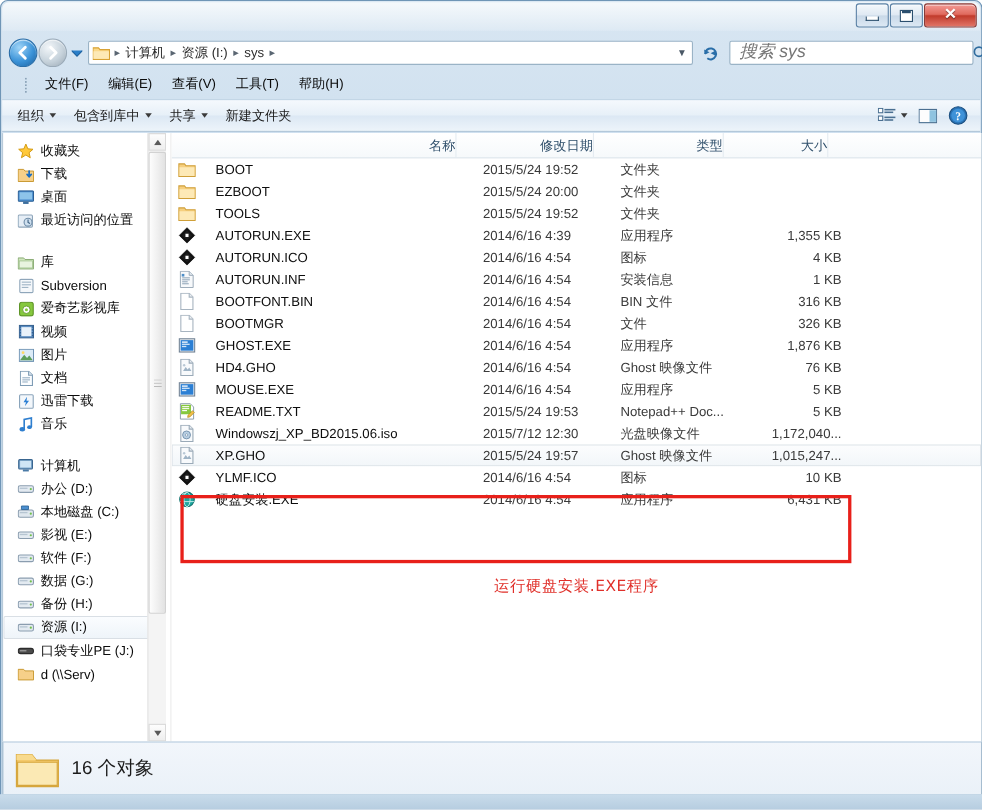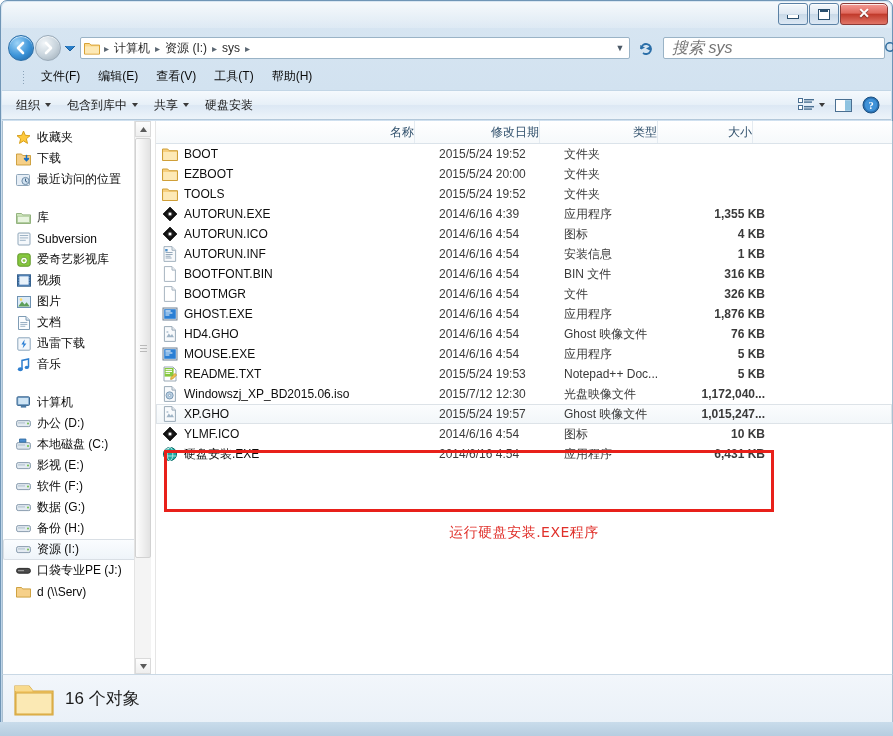--- a/index.html
+++ b/index.html
@@ -255,24 +255,24 @@
   #rows { position: relative; }
   .row {
     display:flex; height: 20px; align-items:center; cursor:default;
     font-size: 12px; color:#0d0d0d;
   }
   .row.selected {
     background: linear-gradient(to bottom,#fcfdfe,#f2f6f9);
     box-shadow: inset 0 0 0 1px #dde3e8;
   }
   .cell { box-sizing:border-box; overflow:hidden; white-space:nowrap; }
-  .c-name { width: 259px; padding-left: 6px; display:flex;align-items:center;gap:6px;text-align:center;}
+  .c-name { width: 259px; padding-left: 6px; display:flex;align-items:center;gap:18px;text-align:center;}
   .c-date { width: 125px; color:#3a3a3a;margin-left:24px;}
   .c-type { width: 118px; color:#3a3a3a;}
-  .c-size { width: 95px; color:#3a3a3a; text-align:right; padding-right: 12px; font-weight: bold;}
+  .c-size { width: 95px; color:#3a3a3a; text-align:right; padding-right: 12px;}
   .fi { width:16px;height:16px;flex:none;display:block;}
 
   
   #red-box {
     position: absolute;
     left: 8px;
     top: 329px;
     width: 610px;
     height: 62px;
     border: 3px solid #e8201a;
@@ -397,21 +397,21 @@
     </div>
     <div class="cmd-item">
       <span>包含到库中</span>
       <span class="cmd-caret"></span>
     </div>
     <div class="cmd-item">
       <span>共享</span>
       <span class="cmd-caret"></span>
     </div>
     <div class="cmd-item">
-      <span>硬盘安装</span>
+      <span>新建文件夹</span>
     </div>
 
     <div class="cmd-spacer"></div>
 
     <div class="cmd-icon-btn">
       <svg width="17" height="14" viewBox="0 0 17 14">
         <rect x="0.5" y="0.5" width="4" height="4" fill="#fff" stroke="#4a6f91"></rect>
         <rect x="6" y="1" width="10" height="1.4" fill="#4a6f91"></rect>
         <rect x="6" y="3.4" width="8" height="1.4" fill="#4a6f91"></rect>
         <rect x="0.5" y="7.5" width="4" height="4" fill="#fff" stroke="#4a6f91"></rect>
@@ -450,20 +450,30 @@
             <span class="nav-label">收藏夹</span>
           </div>
           <div class="nav-row child">
             <span class="nav-icon">
               <svg width="15" height="14" viewBox="0 0 15 14">
                 <path d="M0.5 2 h5 l1.2 1.5 h7.8 v9.5 h-14 z" fill="#f6d089" stroke="#c99a33" stroke-width=".9"></path>
                 <path d="M10.5 3.5 v4.5 M8.6 6.6 L10.5 8.6 L12.4 6.6" stroke="#1b6ec2" stroke-width="1.6" fill="none" stroke-linecap="round"></path>
               </svg>
             </span>
             <span class="nav-label">下载</span>
+          </div>
+          <div class="nav-row child">
+            <span class="nav-icon">
+              <svg width="15" height="13" viewBox="0 0 15 13">
+                <rect x="0.5" y="0.5" width="14" height="9.5" rx="1" fill="#4c8fd0" stroke="#2b5f94"></rect>
+                <rect x="1.8" y="1.8" width="11.4" height="6.5" fill="#8dc4ea"></rect>
+                <rect x="5" y="10.4" width="5" height="2" fill="#3d6f9e"></rect>
+              </svg>
+            </span>
+            <span class="nav-label">桌面</span>
           </div>
           <div class="nav-row child">
             <span class="nav-icon">
               <svg width="15" height="14" viewBox="0 0 15 14">
                 <rect x="0.5" y="1.5" width="13" height="11" rx="1" fill="#e6eef6" stroke="#8fa6ba"></rect>
                 <circle cx="9.5" cy="8" r="3.6" fill="#cfe0ef" stroke="#6f8da8"></circle>
                 <path d="M9.5 5.6 v2.6 l1.8 1" stroke="#3c5f80" stroke-width="1" fill="none"></path>
               </svg>
             </span>
             <span class="nav-label">最近访问的位置</span>

